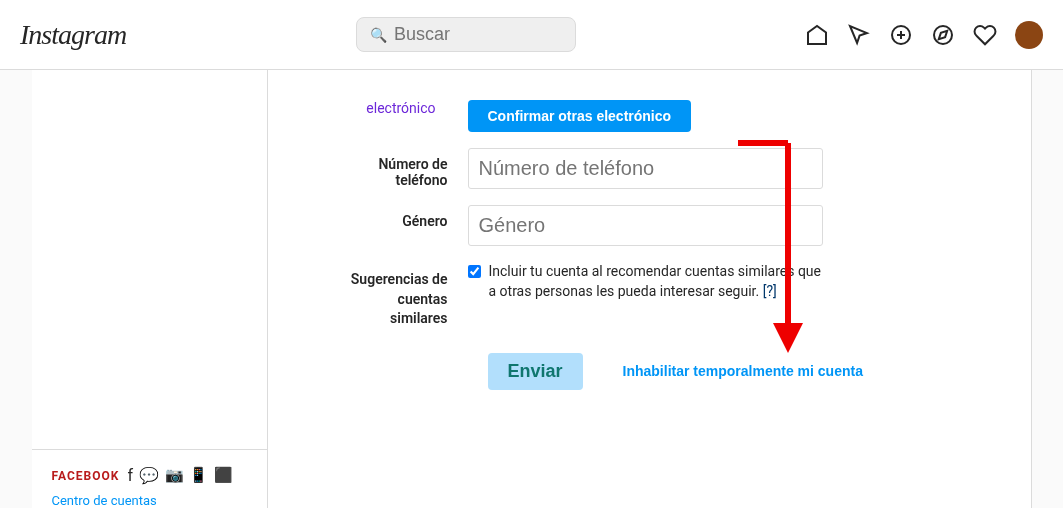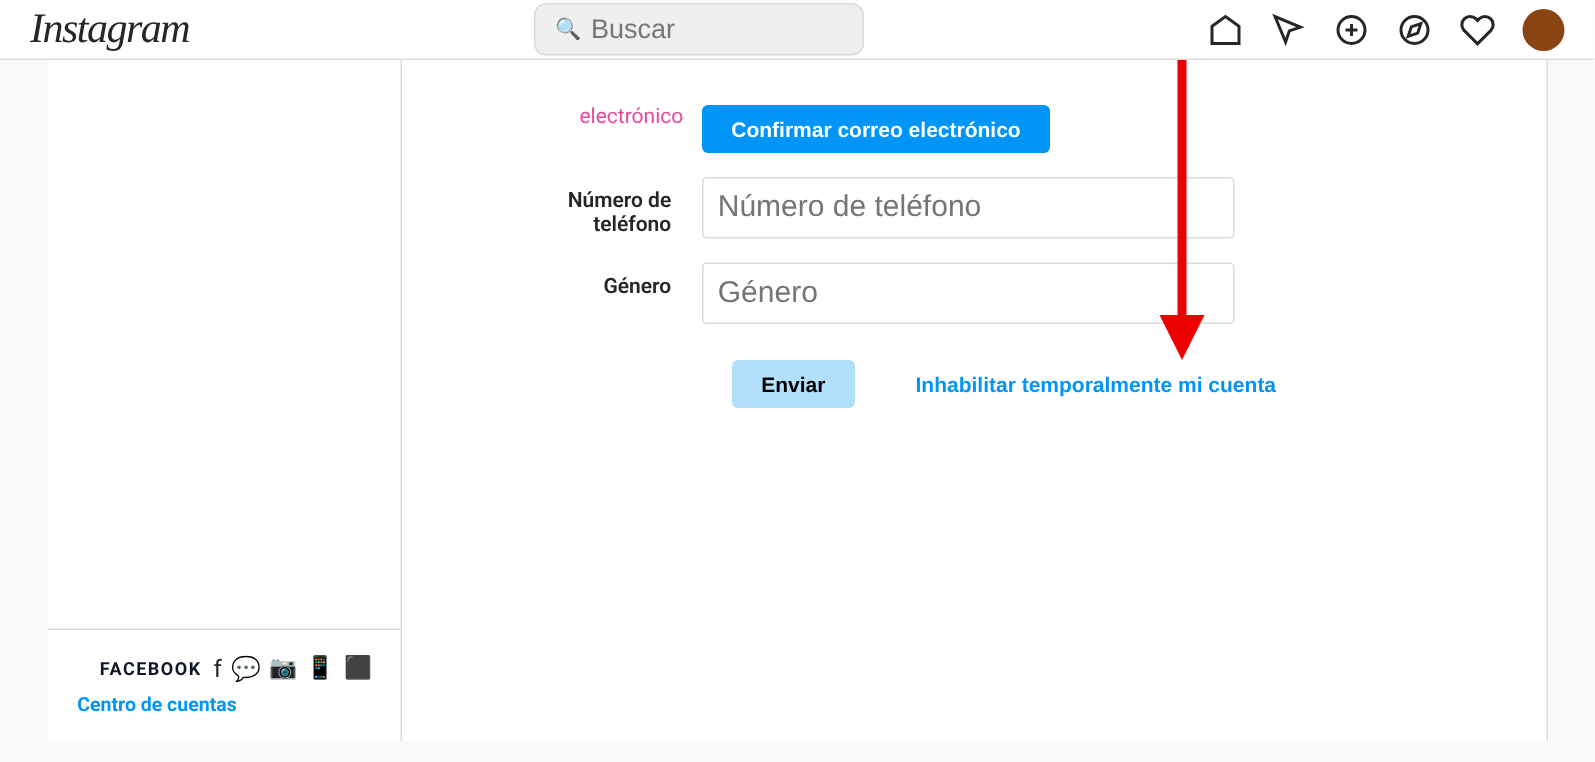--- a/index.html
+++ b/index.html
@@ -2,21 +2,21 @@
 <html><head>
   <meta charset="utf-8">
   <style>
     * { margin: 0; padding: 0; box-sizing: border-box; }
     body { font-family: -apple-system, BlinkMacSystemFont, 'Segoe UI', Roboto, sans-serif; background: #fafafa; color: #262626; font-size: 14px; }
 
     
     .header {
       background: #fff;
       border-bottom: 1px solid #dbdbdb;
-      height: 40px;
+      height: 70px;
       display: flex;
       align-items: center;
       justify-content: space-between;
       padding: 0 20px;
       position: sticky;
       top: 0;
       z-index: 100;
     }
     .header-logo {
       font-family: 'Billabong', cursive;
@@ -158,75 +158,74 @@
     .action-row {
       display: flex;
       align-items: center;
       margin-top: 24px;
       padding-left: 180px;
       gap: 40px;
       position: relative;
     }
     .btn-enviar {
       background: #b2dffc;
-      color: #000000;
+      color: #0f766e;
       border: none;
       border-radius: 4px;
       padding: 8px 20px;
-      font-size: 14px;
+      font-size: 18px;
       font-weight: 600;
       cursor: not-allowed;
     }
     .btn-inhabilitar {
       color: #0095f6;
       background: none;
       border: none;
       font-size: 14px;
       cursor: pointer;
       font-weight: 700;
     }
     .facebook-brand {
       display: flex;
       align-items: center;
       gap: 8px;
       margin-bottom: 8px;
     }
     .facebook-label {
       font-size: 12px;
       font-weight: 700;
-      color: #0f172a;
+      color: #b91c1c;
       letter-spacing: 1px;
-      margin-left: 15px;
     }
     .facebook-icons {
       display: flex;
       gap: 6px;
     }
     .centro-cuentas {
       color: #0095f6;
       font-size: 13px;
       cursor: pointer;
-      font-weight: 700;
+      font-weight: 400;
     }
 
     .content-wrapper {
       position: relative;
     }
 
     .top-partial {
       display: flex;
       margin-bottom: 16px;
       align-items: flex-start;
     }
     .top-partial-label {
       width: 160px;
       text-align: right;
-      padding-right: 12px;
-      font-size: 14px;
-      color: #ec4899;
+      padding-right: 32px;
+      font-size: 14px;
+      color: #6d28d9;
       flex-shrink: 0;
     }
     .top-partial-content {
       flex: 1;
     }
   </style>
 </head>
 <body>
 
 <header class="header">
@@ -285,38 +284,50 @@
       <div class="centro-cuentas">Centro de cuentas</div>
     </div>
   </div>
 
   <div class="content-area">
     <div class="content-wrapper">
 
       <div class="top-partial">
         <div class="top-partial-label">electrónico</div>
         <div class="top-partial-content">
-          <button class="btn-confirm">Confirmar correo electrónico</button>
+          <button class="btn-confirm">Confirmar otras electrónico</button>
         </div>
       </div>
 
       <div class="form-row">
         <div class="form-label">Número de<br>teléfono</div>
         <div class="form-input-area">
           <input class="form-input" type="text" placeholder="Número de teléfono" style="">
         </div>
       </div>
 
       <div class="form-row">
         <div class="form-label">Género</div>
         <div class="form-input-area">
           <input class="form-input" type="text" placeholder="Género" style="">
         </div>
       </div>
 
+      <div class="form-row" style="align-items:flex-start;">
+        <div class="form-label" style="line-height:1.4;">Sugerencias de<br>cuentas<br>similares</div>
+        <div class="form-input-area">
+          <div class="checkbox-container">
+            <input type="checkbox" checked="" style="">
+            <span class="checkbox-text">
+              <span>Incluir tu cuenta al recomendar cuentas similares que a otras personas les pueda interesar seguir.</span>
+              <span class="help-link">[?]</span>
+            </span>
+          </div>
+        </div>
+      </div>
 
       <div style="position:relative;">
 
         <svg width="120" height="230" style="position:absolute; left:420px; top:-220px; pointer-events:none; z-index:10;">
           <line x1="60" y1="10" x2="60" y2="200" stroke="#e00" stroke-width="6"></line>
           <polygon points="60,220 45,190 75,190" fill="#e00"></polygon>
 
           <line x1="60" y1="10" x2="10" y2="10" stroke="#e00" stroke-width="6"></line>
         </svg>
 

